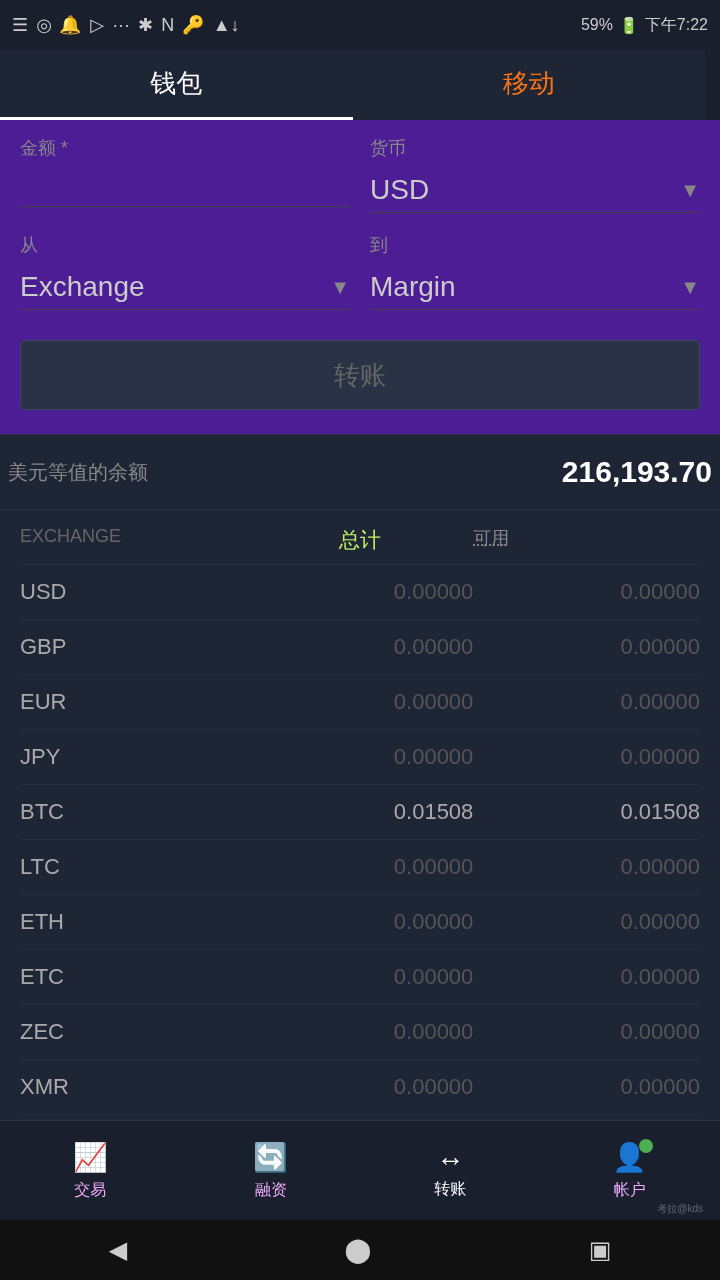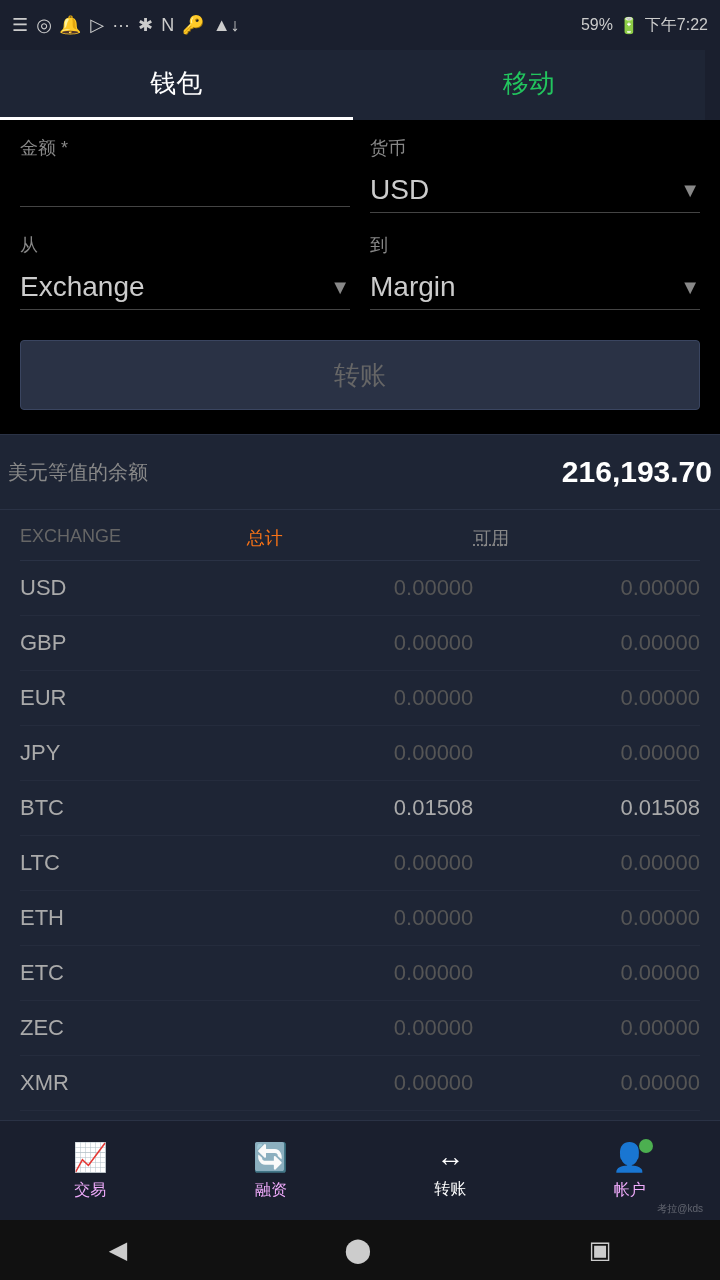--- a/index.html
+++ b/index.html
@@ -47,32 +47,32 @@
       height: 70px;
       background: #1e2535;
       justify-content: space-between;
     }
     .tab {
       flex: 1;
       display: flex;
       align-items: center;
       justify-content: center;
       font-size: 26px;
-      color: #22c55e;
+      color: #f97316;
       cursor: pointer;
       border-bottom: 3px solid transparent;
     }
     .tab.active {
       color: #fff;
       border-bottom: 3px solid #fff;
     }
 
     
     .form-section {
-      background: #000000;
+      background: #4c1d95;
       padding: 16px 20px 24px 20px;
     }
 
     .form-row {
       display: flex;
       gap: 20px;
       margin-bottom: 20px;
     }
 
     .form-group {
@@ -160,23 +160,23 @@
       border-bottom: 1px solid #2a3245;
     }
     .col-currency {
       flex: 2;
       font-size: 18px;
       color: #666;
       text-transform: uppercase;
     }
     .col-total {
       flex: 2;
-      text-align: left;
-      font-size: 18px;
-      color: #f97316;
+      text-align: center;
+      font-size: 21px;
+      color: #bef264;
     }
     .col-available {
       flex: 2;
       text-align: left;
       font-size: 18px;
       color: #888;
       text-decoration: underline;
       text-decoration-style: dotted;
     }
 

